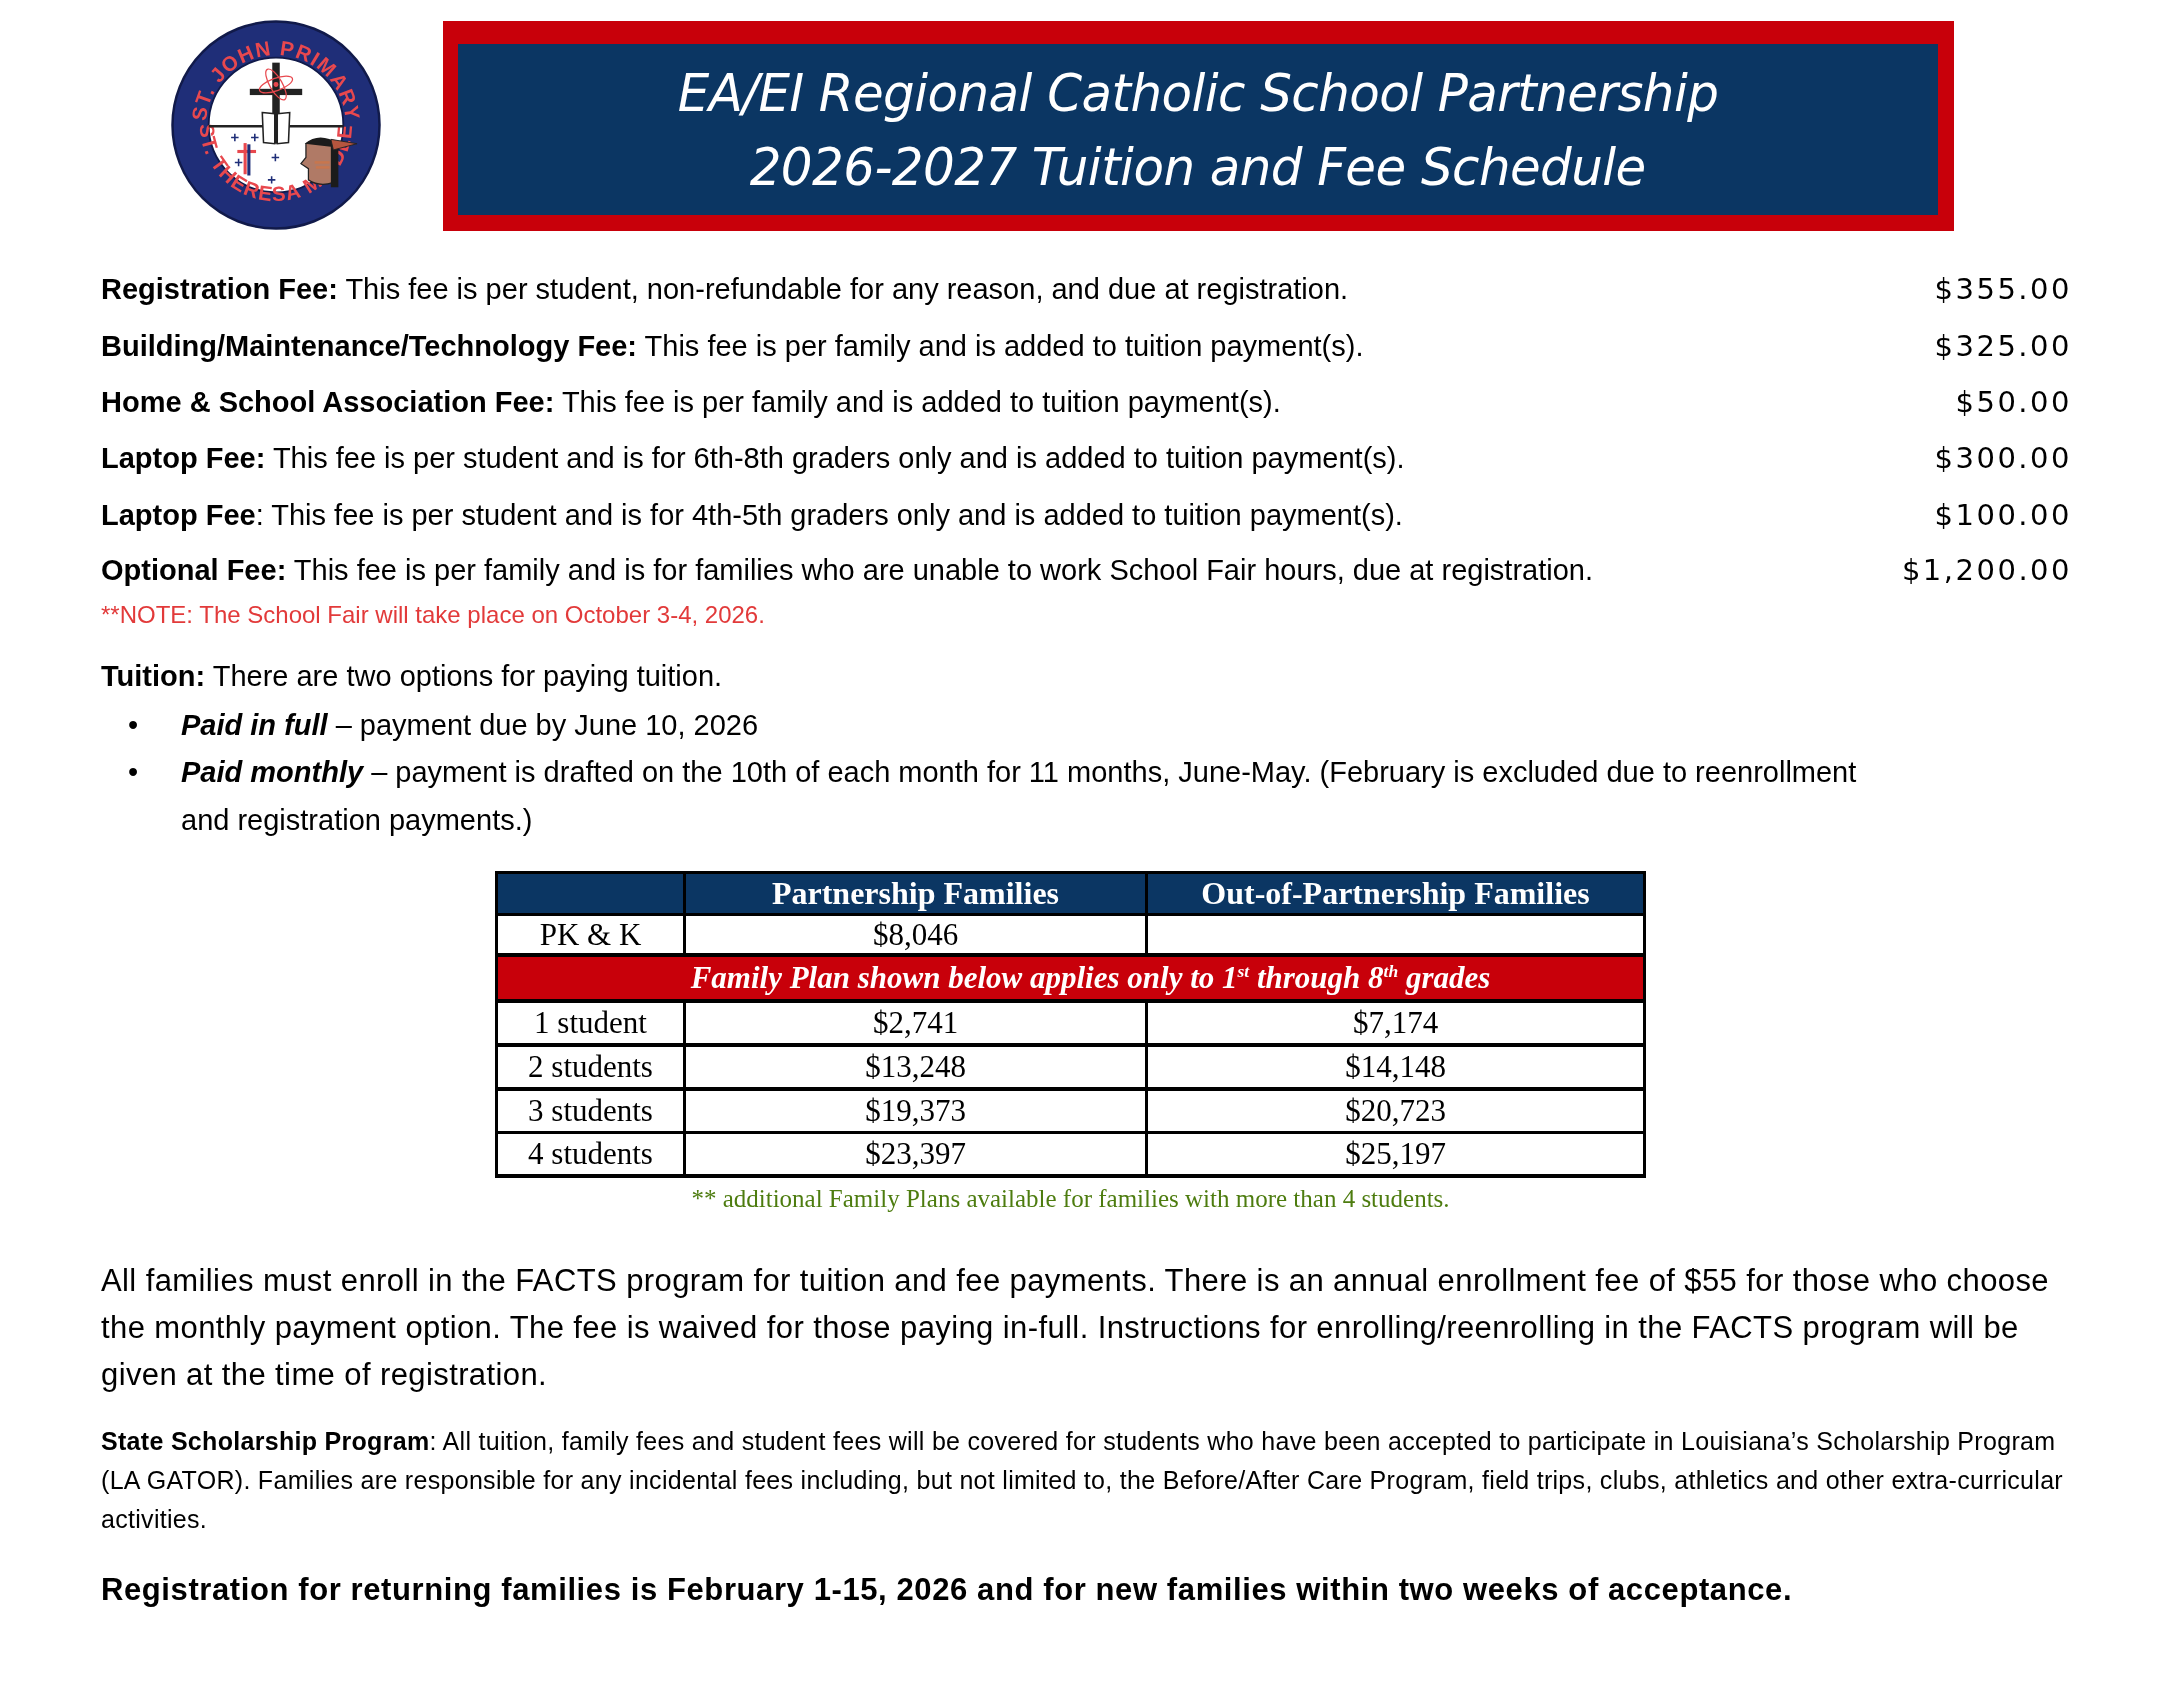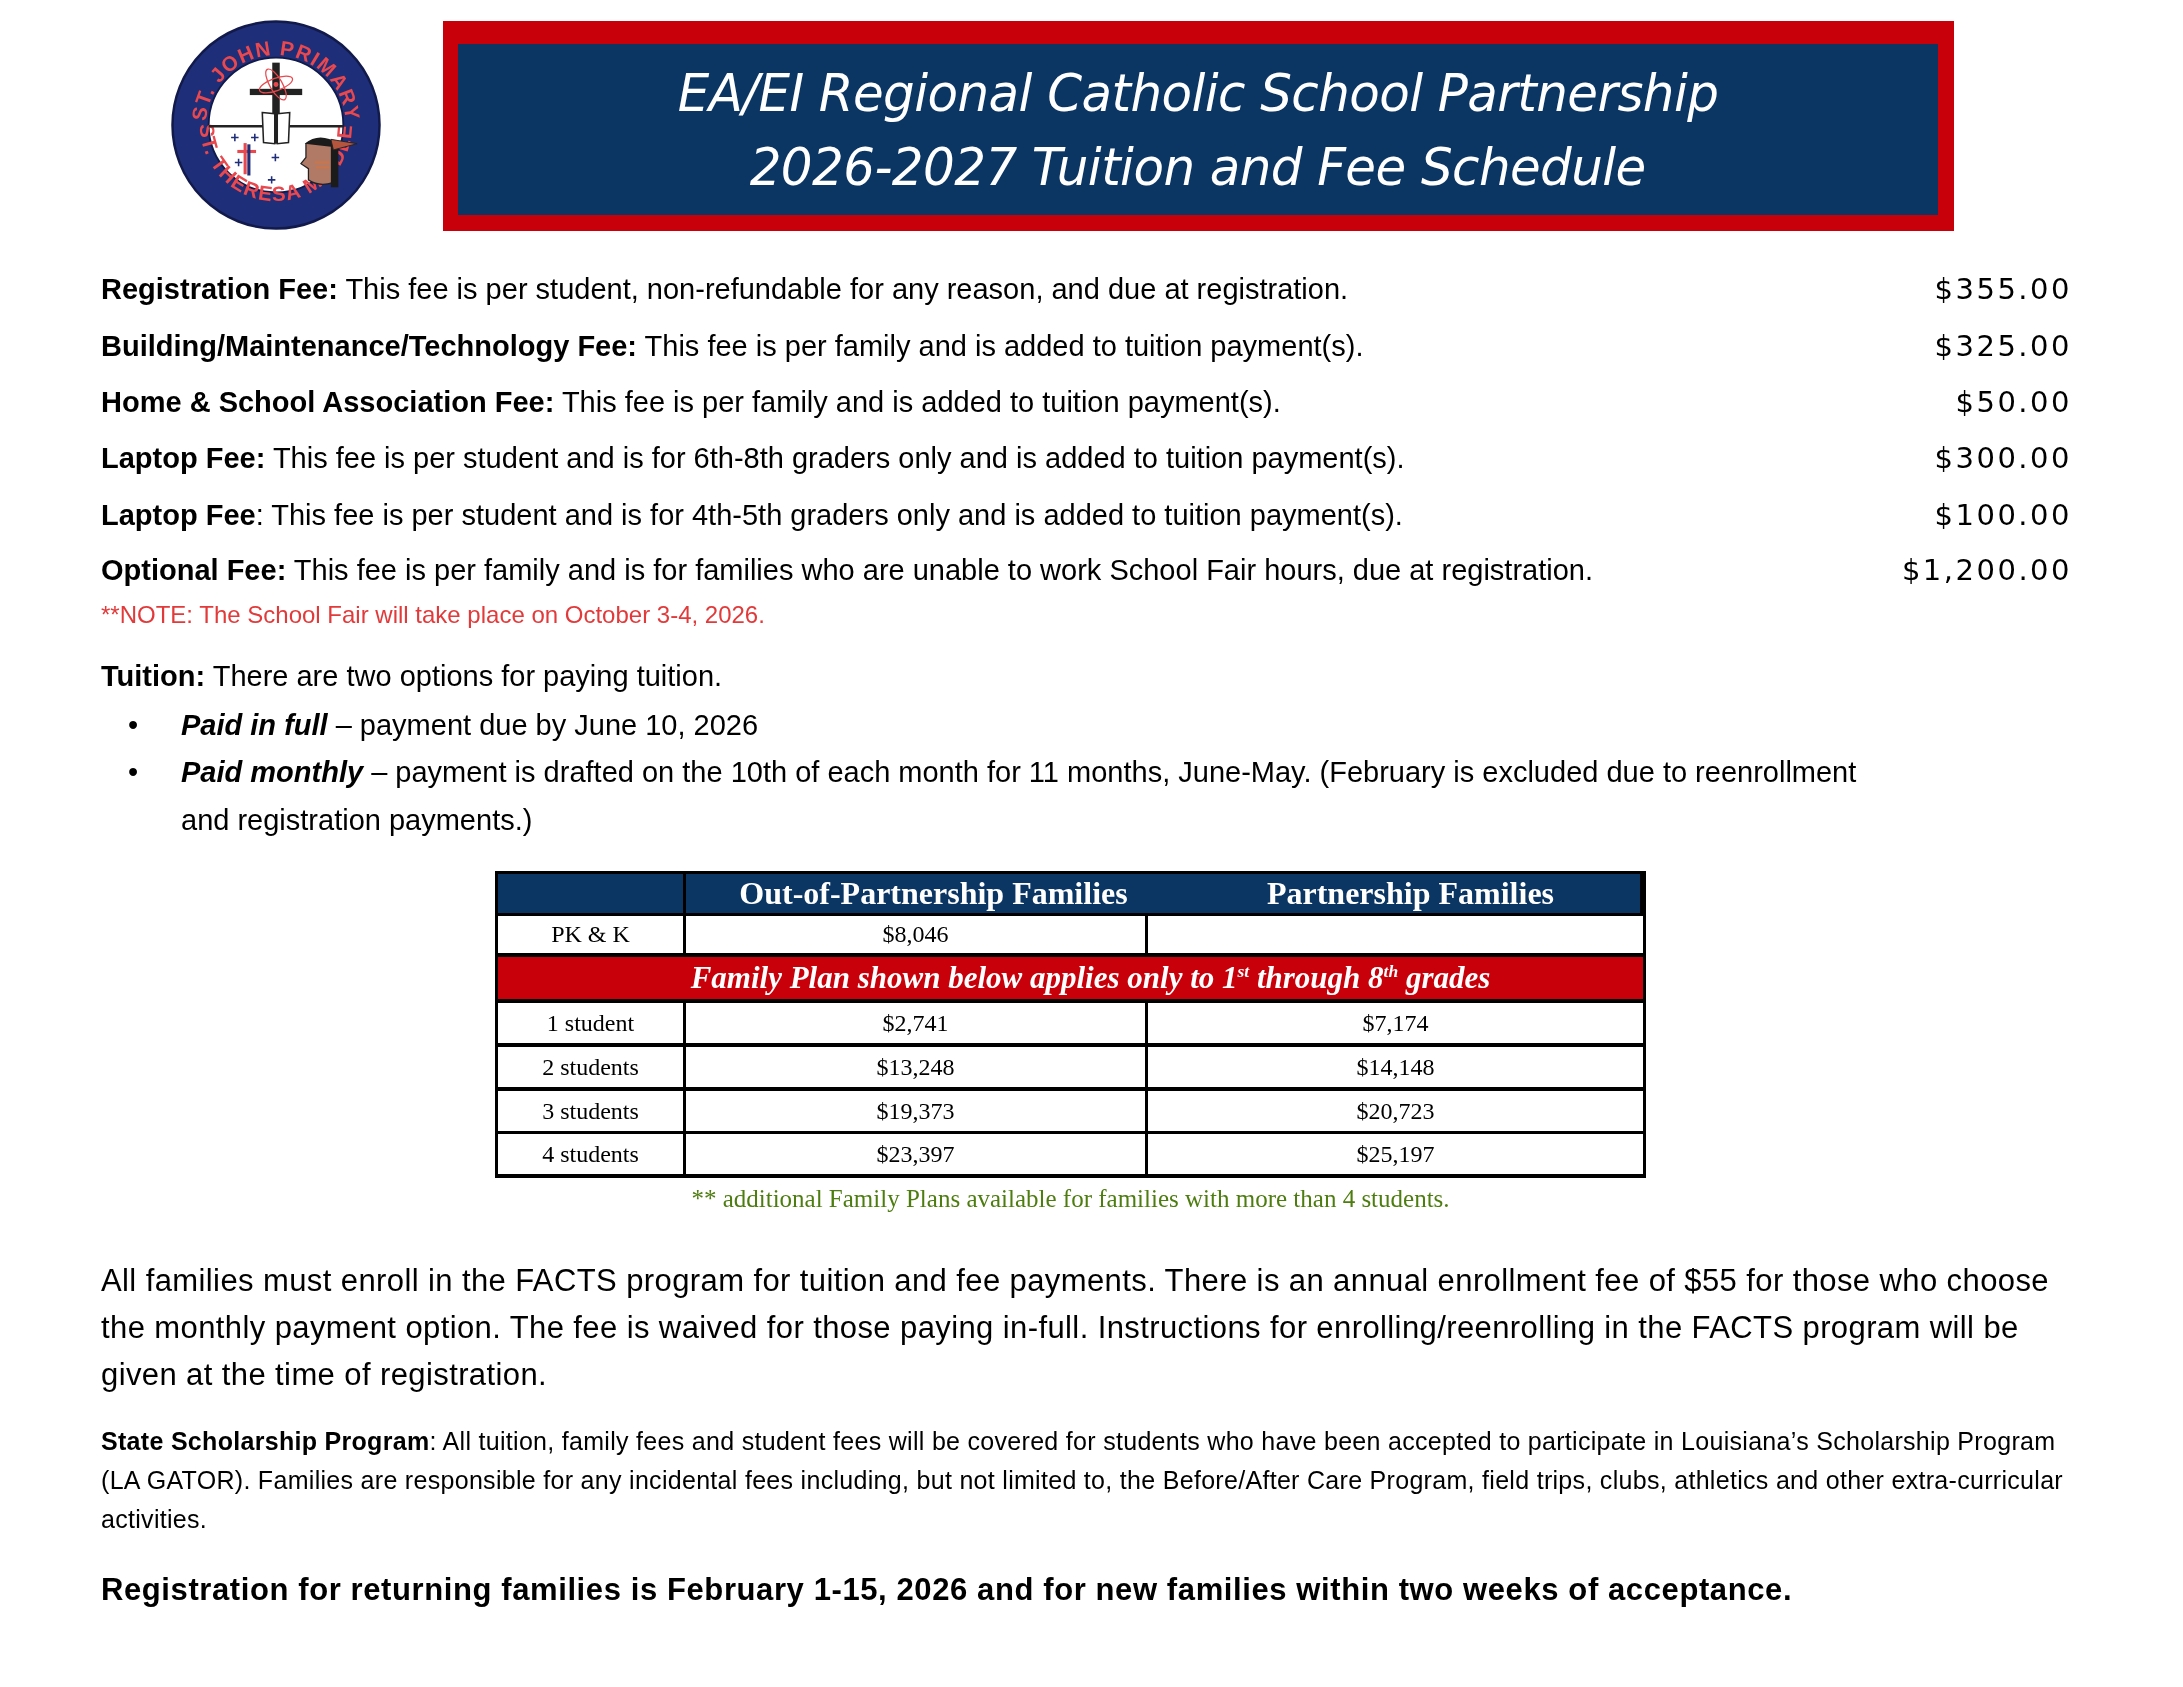--- a/index.html
+++ b/index.html
@@ -35,21 +35,21 @@
   .bullet { position: absolute; left: 128px; font-size: 29px; line-height: 37px; }
   .bullet-text { position: absolute; left: 157px; font-size: 29px; line-height: 37px; white-space: nowrap; margin-left: 24px; }
   .bullet-text .opt { font-weight: bold; font-style: italic; }
 
   
   .tuition-table { position: absolute; left: 495px; top: 871px; width: 1151px;
                    font-family: "Liberation Serif", serif; }
   .trow { position: absolute; left: 0; width: 1151px; box-sizing: border-box; display: flex;
           border-left: 3.7px solid #000; border-right: 3.7px solid #000; }
   .trow .cell { box-sizing: border-box; display: flex; align-items: center; justify-content: center;
-                font-size: 24px; white-space: nowrap; }
+                font-size: 31px; white-space: nowrap; }
   .c1 { width: 188px; border-right: 3.1px solid #000; }
   .c2 { width: 462px; border-right: 3.1px solid #000; }
   .c3 { flex: 1; }
   .thead { top: 0; height: 45px; background: #0b3663; border-top: 3.7px solid #000;
            border-bottom: 3.7px solid #000; }
   .thead .cell { color: #fff; font-weight: bold; font-size: 32px; }
   .pk { top: 45px; height: 41px; background: #fff; border-bottom: 4.4px solid #000; }
   .banner-row { top: 86px; height: 46px; background: #c8000a; border-bottom: 4.4px solid #000;
                 display: flex; align-items: center; justify-content: center; }
   .banner-row .plan-note { color: #fff; font-weight: bold; font-style: italic; font-size: 31px;
@@ -158,22 +158,22 @@
 </div>
 <div class="bullet" style="top:754px">•</div>
 <div class="bullet-text" style="top:754px">
   <span class="opt">Paid monthly</span><span> – payment is drafted on the 10th of each month for 11 months, June-May. (February is excluded due to reenrollment</span>
 </div>
 <div class="bullet-text" style="top:802px">and registration payments.)</div>
 
 <div class="tuition-table">
   <div class="trow thead">
     <div class="cell c1"></div>
+    <div class="cell c2">Partnership Families</div>
     <div class="cell c3">Out-of-Partnership Families</div>
-    <div class="cell c2">Partnership Families</div>
   </div>
   <div class="trow pk">
     <div class="cell c1">PK &amp; K</div>
     <div class="cell c2">$8,046</div>
   </div>
   <div class="trow banner-row">
     <span class="plan-note"><span>Family Plan shown below applies only to 1</span><sup>st</sup><span> through 8</span><sup>th</sup><span> grades</span></span>
   </div>
   <div class="trow srow" style="top:132px">
     <div class="cell c1">1 student</div>

